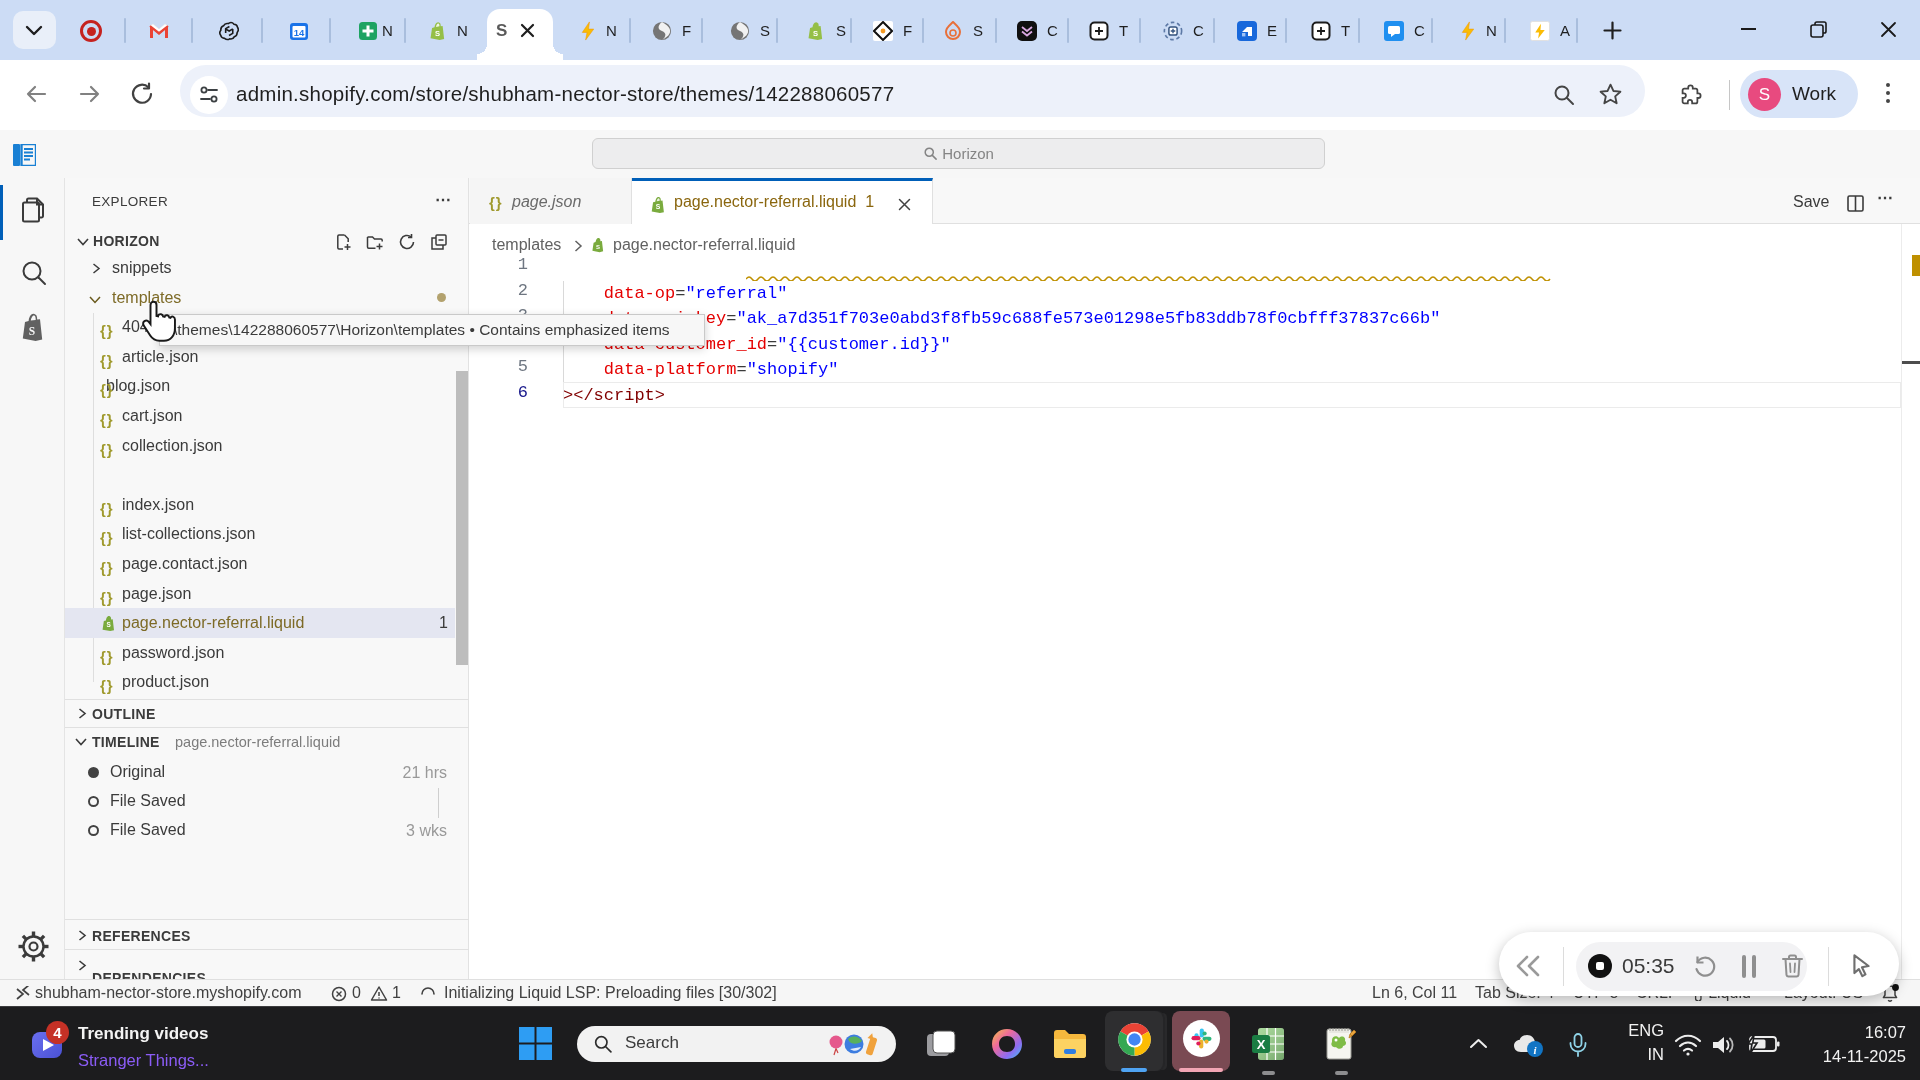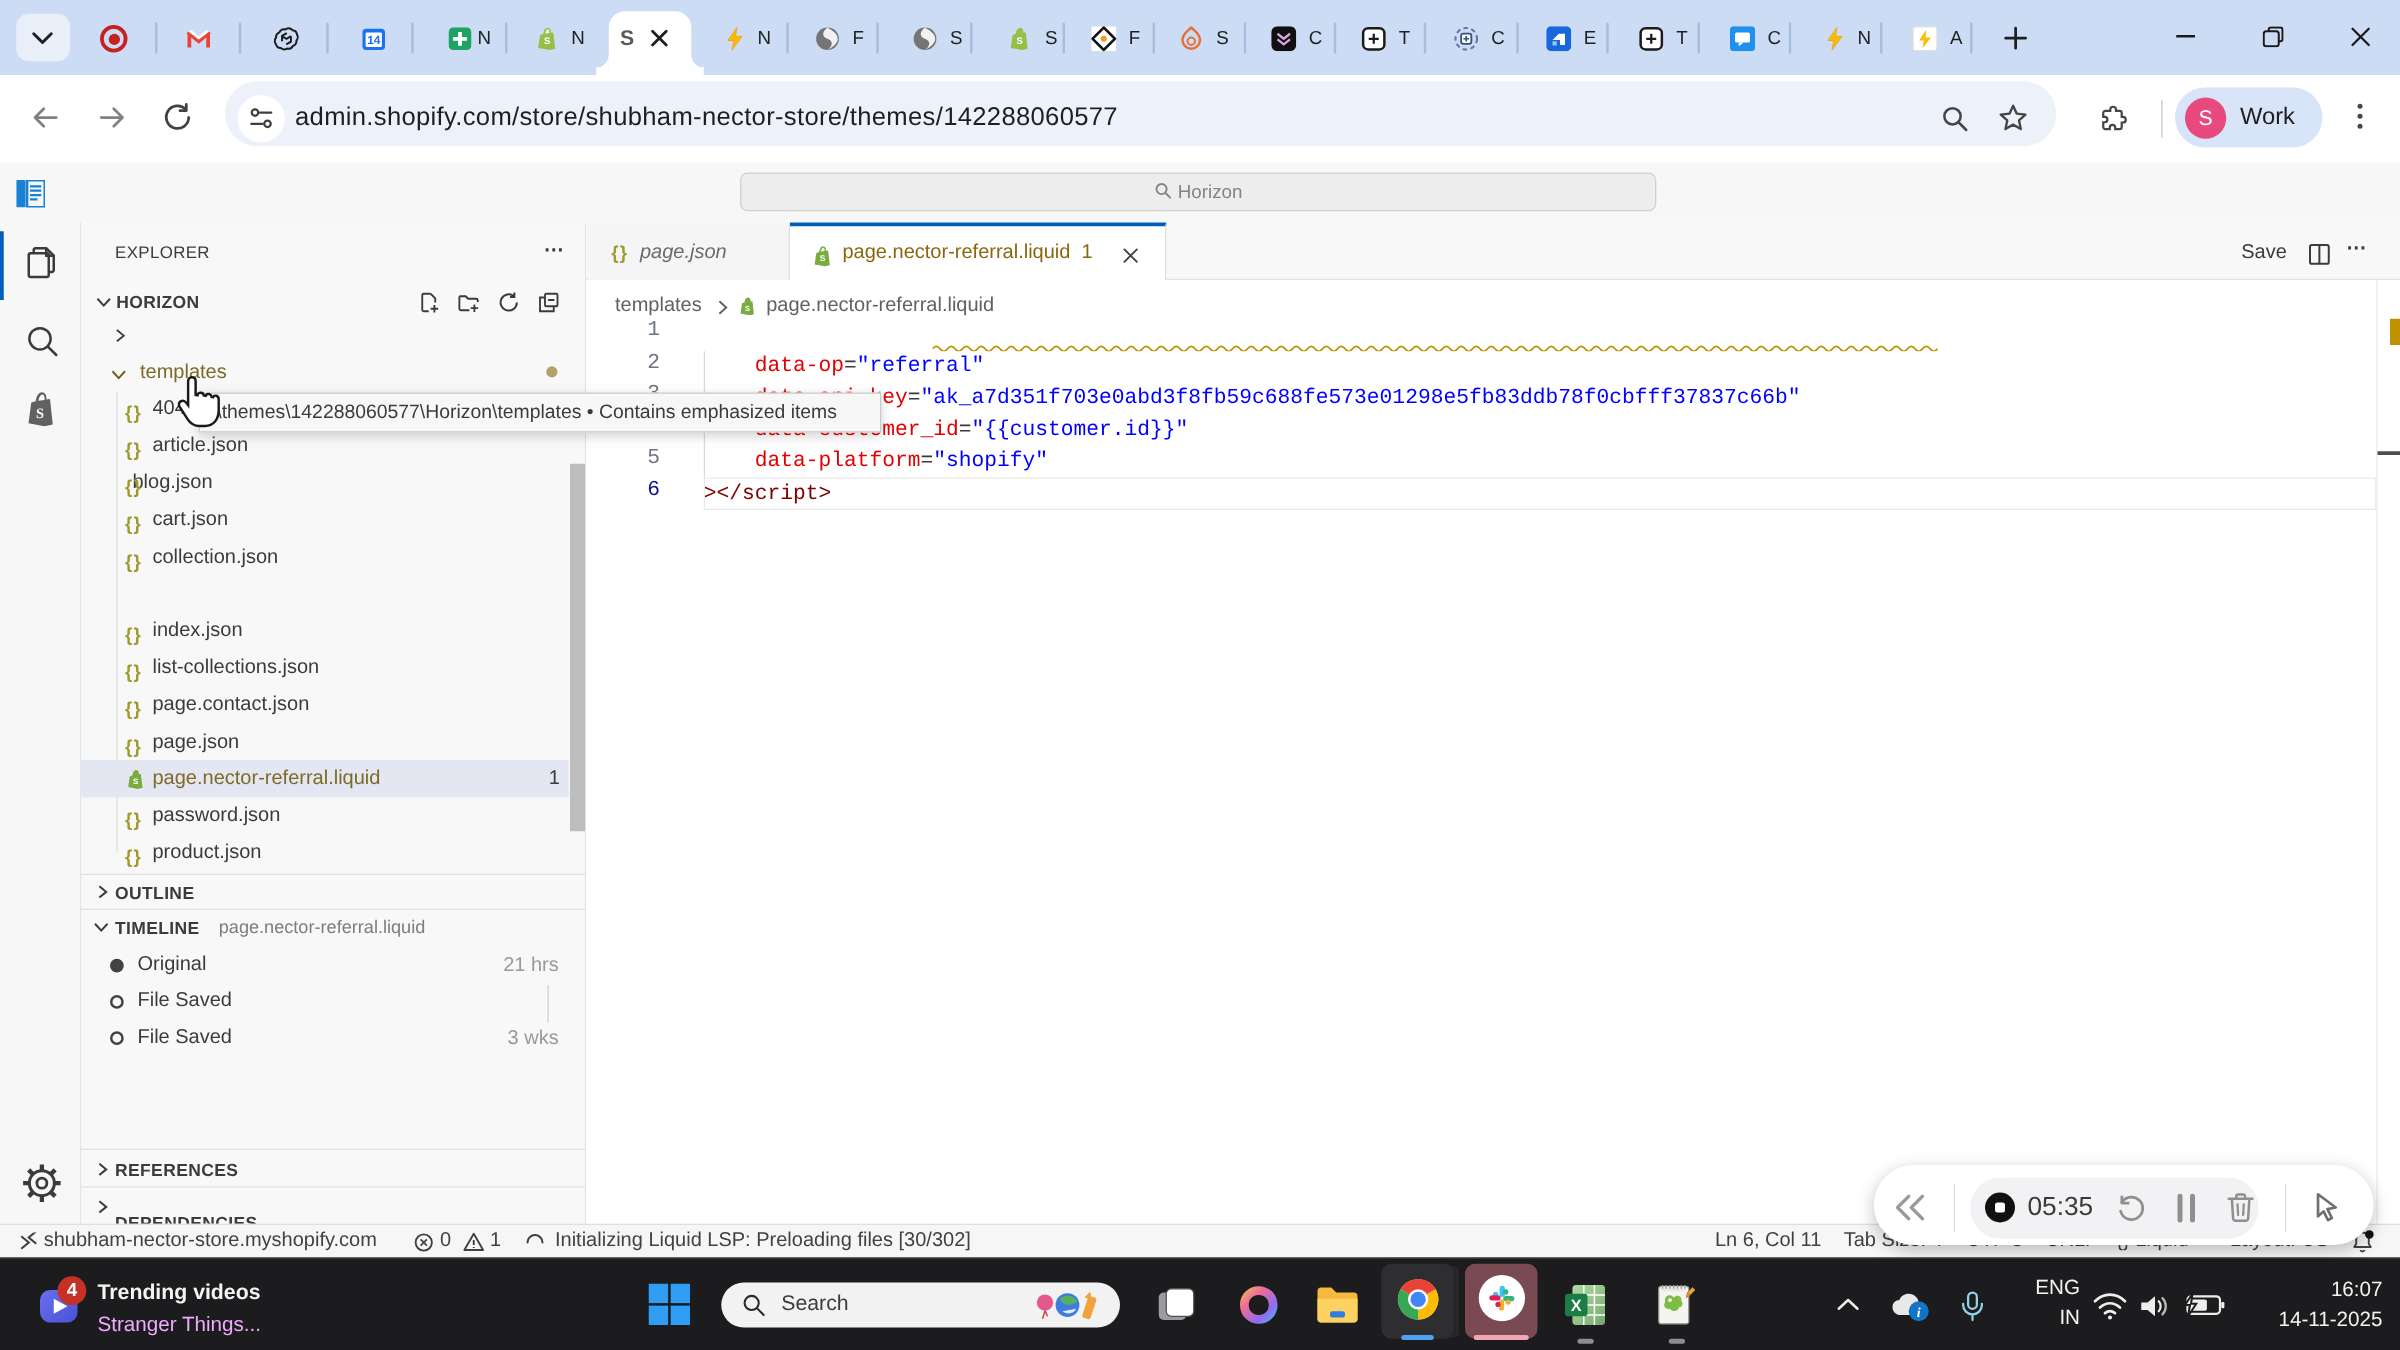--- a/index.html
+++ b/index.html
@@ -288,20 +288,21 @@
       </svg>
     <svg class="abs" style="left:365px;top:55px" width="18" height="18" viewBox="0 0 18 18">
         <rect x="6" y="2" width="10" height="10" rx="1" fill="none" stroke="#3b3b3b" stroke-width="1.5"></rect>
         <path d="M6 5 H2 V16 H13 V12" fill="none" stroke="#3b3b3b" stroke-width="1.5"></path>
         <path d="M8.5 7 H13.5" stroke="#3b3b3b" stroke-width="1.5"></path>
       </svg>
 
     <svg class="abs" style="left:25px;top:84px" width="12" height="13" viewBox="0 0 12 13">
         <path d="M3.5 2 L9 6.5 L3.5 11" stroke="#3b3b3b" stroke-width="1.5" fill="none"></path>
       </svg>
+    <div class="row" style="top:75px;"><span style="margin-left:47px;">snippets</span></div>
     <svg class="abs" style="left:23px;top:116px" width="14" height="11" viewBox="0 0 14 11">
         <path d="M2 3 L7 8.5 L12 3" stroke="#6a5a1d" stroke-width="1.5" fill="none"></path>
       </svg>
     <div class="row" style="top:105px;color:#7d6a26;"><span style="margin-left:47px;">templates</span></div>
     <div class="abs" style="left:372px;top:115px;width:9px;height:9px;border-radius:50%;background:#b3a26e;"></div>
     <div class="abs" style="left:28px;top:135px;width:1px;height:369px;background:#dedede;"></div>
     <div class="row" style="top:134px;"><span class="json-ic" style="left:35px;top:4px;">{}</span><span style="margin-left:57px;">404.json</span></div>
     <div class="row" style="top:164px;"><span class="json-ic" style="left:35px;top:4px;">{}</span><span style="margin-left:57px;">article.json</span></div>
     <div class="row" style="top:193px;"><span class="json-ic" style="left:35px;top:4px;">{}</span><span style="margin-left:41px;">blog.json</span></div>
     <div class="row" style="top:223px;"><span class="json-ic" style="left:35px;top:4px;">{}</span><span style="margin-left:57px;">cart.json</span></div>
@@ -438,21 +439,21 @@
     </svg>
 </div>
 <div class="abs" id="taskbar">
   
   <div class="abs" style="left:32px;top:25px;width:30px;height:26px;background:linear-gradient(135deg,#6a6ff0,#4a51d4);border-radius:8px;"></div>
   <path></path><svg class="abs" style="left:40px;top:30px" width="16" height="16" viewBox="0 0 16 16">
       <path d="M3 2 L14 8 L3 14 Z" fill="#fff"></path>
     </svg>
   <div class="abs" style="left:46px;top:14px;width:23px;height:23px;background:#c53126;border-radius:50%;color:#fff;font-size:15px;font-weight:bold;text-align:center;line-height:23px;">4</div>
   <div class="abs" style="left:78px;top:17px;color:#f4f4f4;font-size:17px;font-weight:bold;">Trending videos</div>
-  <div class="abs" style="left:78px;top:44px;color:#f0abfc;font-size:16.5px;">Stranger Things...</div>
+  <div class="abs" style="left:78px;top:44px;color:#8b5cf6;font-size:16.5px;">Stranger Things...</div>
   
   <svg class="abs" style="left:518px;top:19px" width="35" height="35" viewBox="0 0 35 35">
       <rect x="1" y="1" width="15.5" height="15.5" fill="#2e9df3"></rect>
       <rect x="18.5" y="1" width="15.5" height="15.5" fill="#2e9df3"></rect>
       <rect x="1" y="18.5" width="15.5" height="15.5" fill="#2e9df3"></rect>
       <rect x="18.5" y="18.5" width="15.5" height="15.5" fill="#2e9df3"></rect>
     </svg>
   
   <div class="abs" style="left:577px;top:19px;width:319px;height:36px;background:#f2f2f2;border-radius:18px;"></div>
   <svg class="abs" style="left:593px;top:27px" width="20" height="20" viewBox="0 0 24 24">

